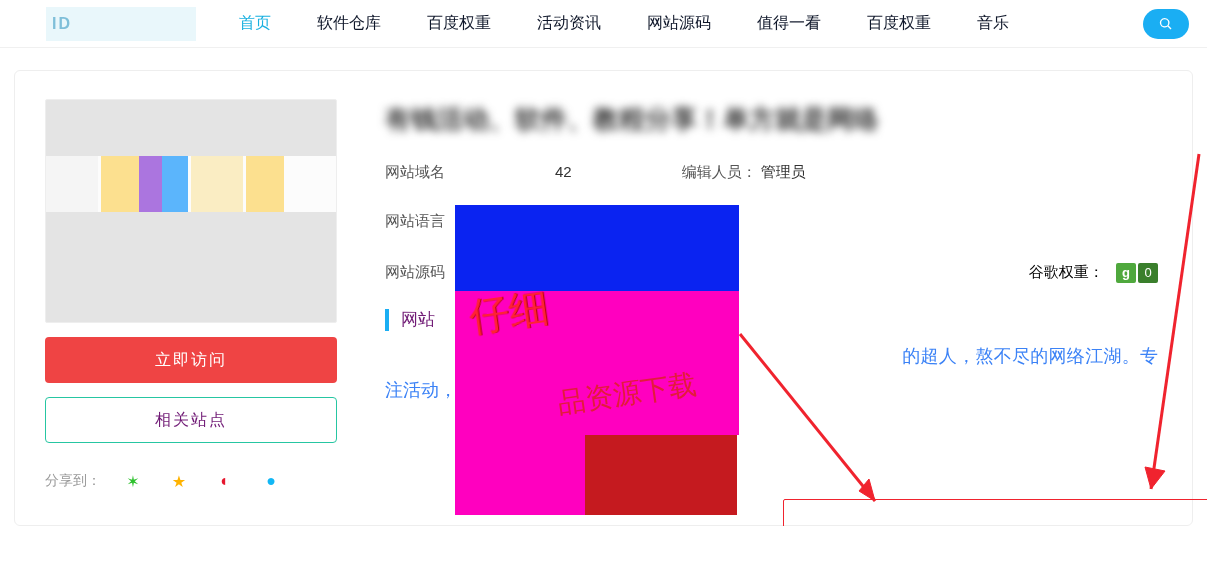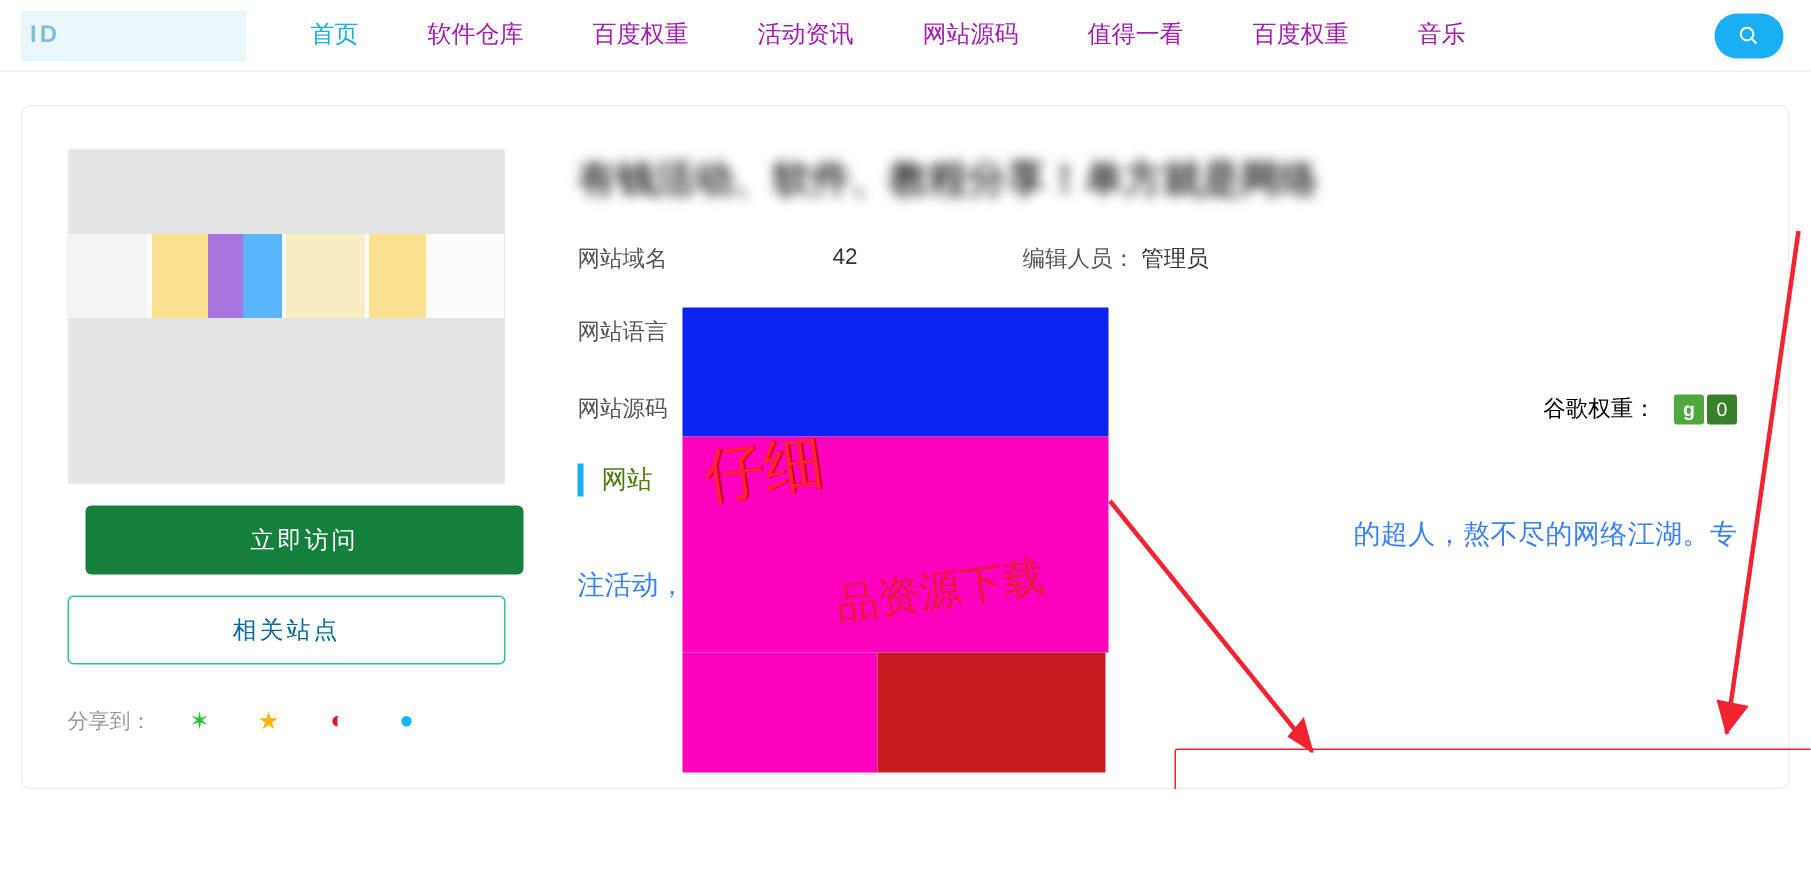--- a/index.html
+++ b/index.html
@@ -1,49 +1,49 @@
 <!DOCTYPE html>
 <html><head>
 <meta charset="utf-8">
 <style>
 * { margin:0; padding:0; box-sizing:border-box; font-family:"Microsoft YaHei","PingFang SC",sans-serif; }
 body { background:#fff; width:1207px; overflow:hidden; }
 
 
 .nav { height:48px; display:flex; align-items:center; border-bottom:1px solid #f0f0f0; padding:0 18px 0 14px; }
-.logo { width:150px; height:34px; background:#e9f7fb; display:flex; align-items:center; padding-left:6px; color:#7fbfd9; font-weight:bold; letter-spacing:2px; }
+.logo { width:150px; height:34px; background:#e9f7fb; display:flex; align-items:center; padding-left:6px; color:#7fbfd9; font-weight:bold; letter-spacing:2px;margin-left:32px; }
 .nav-items { display:flex; gap:0; margin-left:20px; flex:1; }
-.nav-item { color:#a21caf; font-size:16px; padding:0 23px; height:48px; display:flex; align-items:center; cursor:pointer; }
+.nav-item { color:#0f172a; font-size:16px; padding:0 23px; height:48px; display:flex; align-items:center; cursor:pointer; }
 .nav-item.active { color:#19b0e0; }
 .search-pill { width:46px; height:30px; border-radius:15px; background:#1aaef3; display:flex; align-items:center; justify-content:center; cursor:pointer; }
 .search-pill svg { width:14px; height:14px; fill:#fff; }
 
 
 .wrap { margin:22px 14px 0 14px; border:1px solid #eee; border-radius:6px; padding:28px 34px 30px 30px; position:relative; }
 .cols { display:flex; gap:48px; }
 .left { width:292px; }
 .thumb { width:292px; height:224px; background:#f3f3f3; border:1px solid #eee; border-radius:2px; position:relative; overflow:hidden; }
 .thumb::after { content:""; position:absolute; inset:0; background:
   linear-gradient(90deg,#f6f6f6 0 18%,#fff 18% 19%,#ffd864 19% 32%,#8c3fd6 32% 40%,#1a9bff 40% 49%,#fff 49% 50%,#fceaae 50% 68%,#fff 68% 69%,#ffd864 69% 82%,#fff 82% 100%),
   #ddd; background-size:100% 56px; background-position:0 56px; background-repeat:no-repeat; opacity:.7; }
 .btn { width:100%; height:46px; border-radius:4px; display:flex; align-items:center; justify-content:center; font-size:16px; letter-spacing:2px; margin-top:14px; cursor:pointer; }
-.btn-visit { background:#15803d; color:#fff; border:none;margin-left:12px; }
-.btn-related { background:#fff; color:#0369a1; border:1.5px solid #26c6a2; }
+.btn-visit { background:#ef4444; color:#fff; border:none; }
+.btn-related { background:#fff; color:#701a75; border:1.5px solid #26c6a2; }
 
 .right { flex:1; min-width:0; }
 .title { font-size:26px; color:#353535; line-height:1.6; filter:blur(4px); }
 .meta { display:flex; gap:110px; margin-top:22px; font-size:15px; color:#333; }
 .meta-label { color:#555; }
 .meta-row2 { margin-top:30px; font-size:15px; color:#333; }
 .meta-row3 { margin-top:32px; display:flex; justify-content:space-between; font-size:15px; }
 .gbadge { display:inline-flex; align-items:center; margin-left:8px; vertical-align:middle; }
 .gbadge .g { width:20px; height:20px; background:#4fa83d; color:#fff; font-weight:bold; display:inline-flex; align-items:center; justify-content:center; font-size:13px; border-radius:2px; }
 .gbadge .n { width:20px; height:20px; background:#3a7f2c; color:#fff; display:inline-flex; align-items:center; justify-content:center; font-size:13px; border-radius:2px; margin-left:2px; }
 
-.section-head { margin-top:26px; border-left:4px solid #1aaef3; padding-left:12px; font-size:17px; color:#4d7c0f; height:22px; display:flex; align-items:center; }
+.section-head { margin-top:26px; border-left:4px solid #1aaef3; padding-left:12px; font-size:17px; color:#701a75; height:22px; display:flex; align-items:center; }
 .descblock { margin-top:8px; font-size:18px; color:#3b82f6; line-height:1.9; text-align:justify; }
 
 
 .patch { position:absolute; }
 .patch-blue { background:#0a23f1; }
 .patch-mag  { background:#ff00bf; }
 .patch-darkred { background:#c51a1f; }
 .p1 { left:440px; top:134px; width:284px; height:86px; }
 .p2 { left:440px; top:220px; width:284px; height:144px; }
 .p3 { left:570px; top:364px; width:152px; height:80px; }

